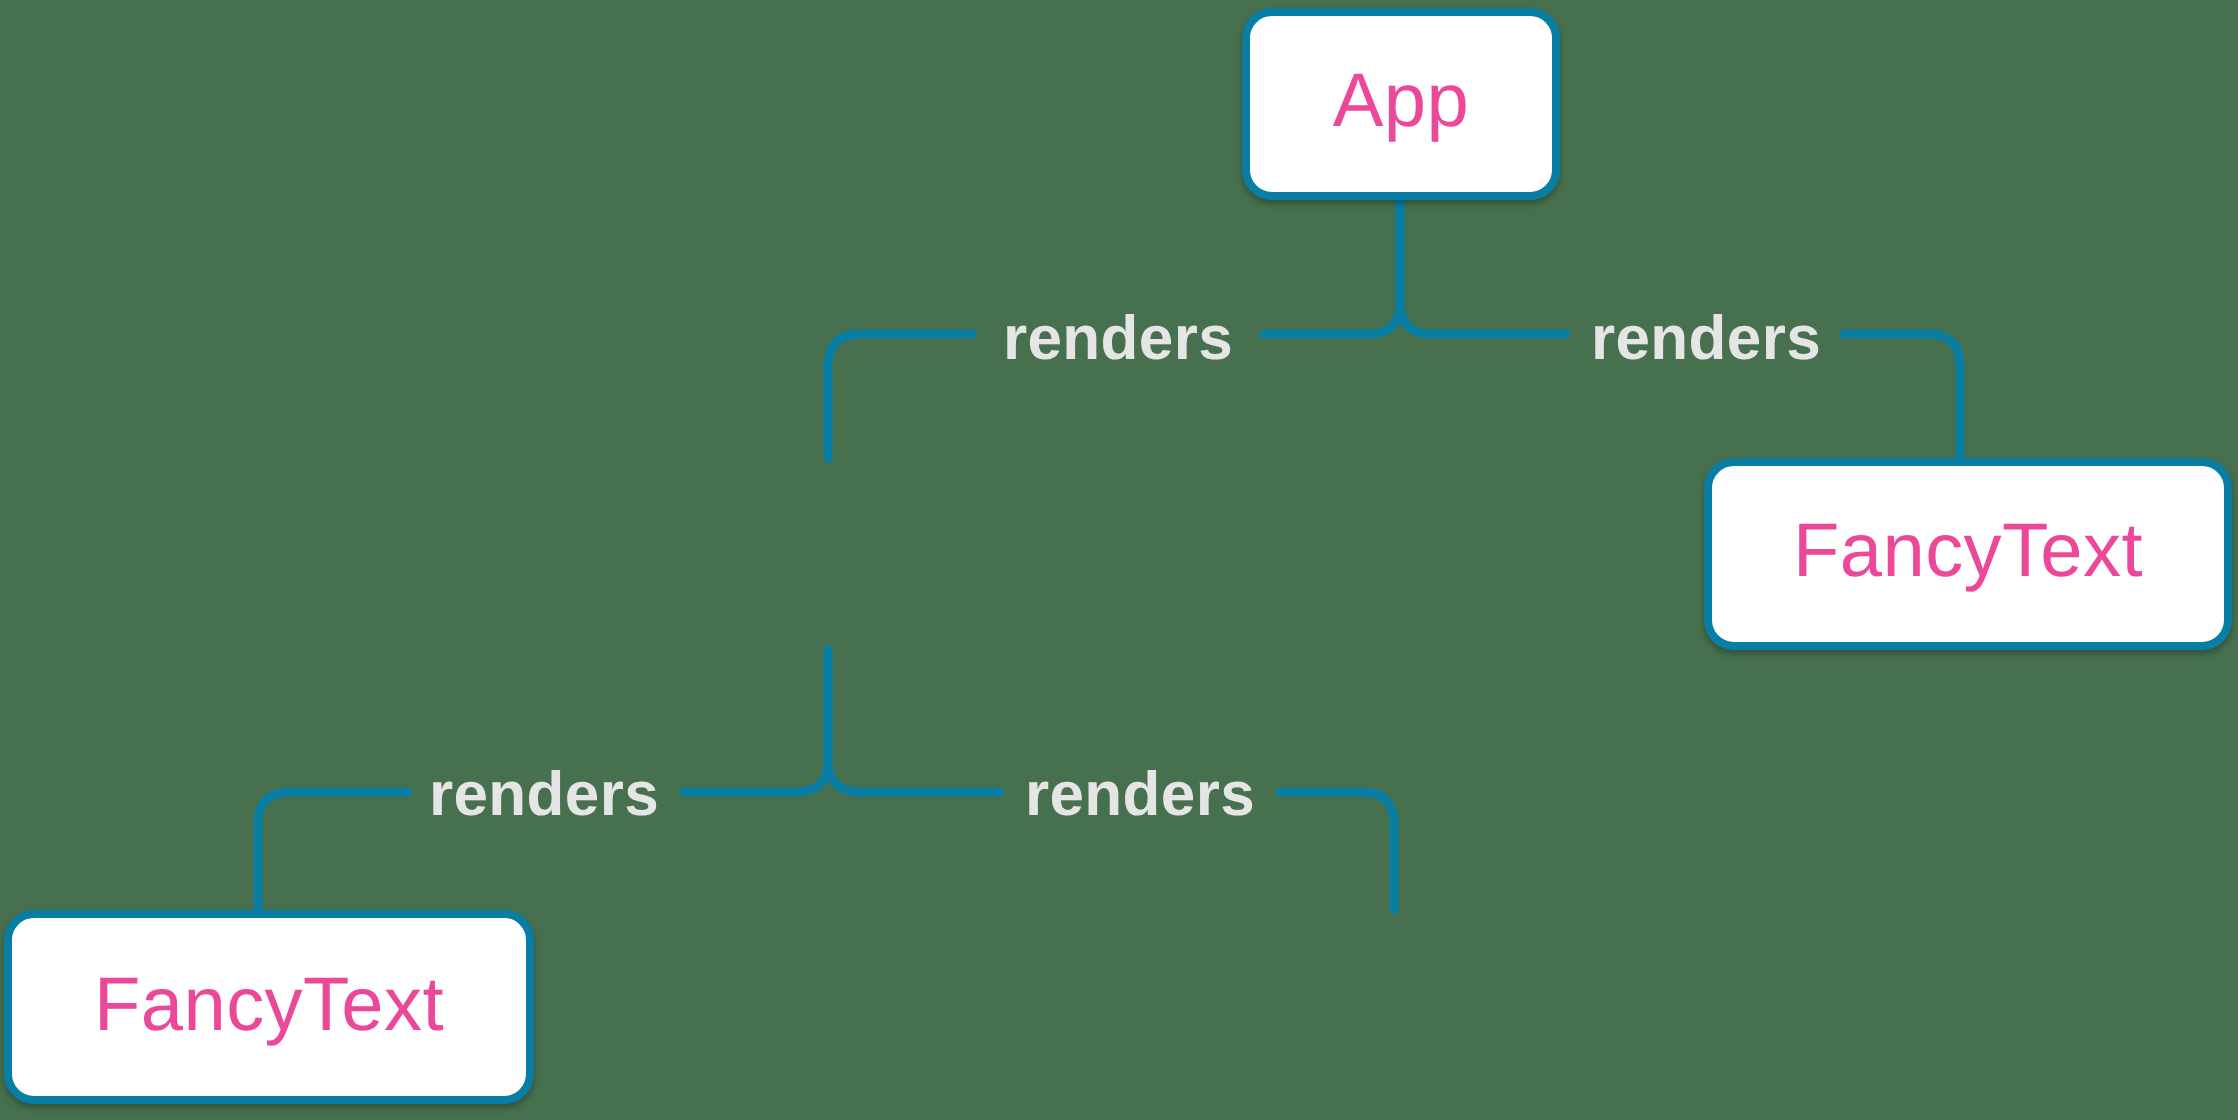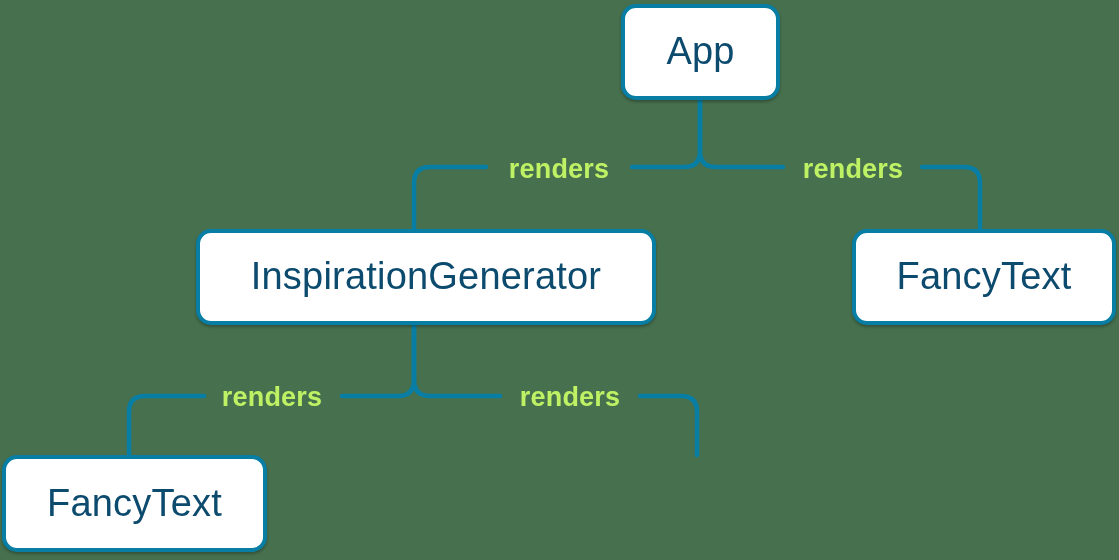--- a/index.html
+++ b/index.html
@@ -35,33 +35,33 @@
     box-sizing: border-box;
     background: #FFFFFF;
     border: 4px solid #087EA4;
     border-radius: 15px;
     display: flex;
     align-items: center;
     justify-content: center;
     box-shadow: 0 2px 3px rgba(0,0,0,0.28);
   }
   .node-label {
-    color: #0c4a6e;
+    color: #ec4899;
     font-size: 38px;
     font-weight: 500;
     letter-spacing: 0.2px;
     white-space: nowrap;
     line-height: 1;
     padding-bottom: 2px;
   }
   .edge-label {
     position: absolute;
     transform: translate(-50%, -50%);
-    color: #bef264;
-    font-size: 27px;
+    color: #e5e5e5;
+    font-size: 31px;
     font-weight: 600;
     letter-spacing: 0.2px;
     white-space: nowrap;
     line-height: 1;
     text-align: center;
   }
 </style>
 </head>
 <body>
 
@@ -71,23 +71,20 @@
     <path class="edge-path" d="M700 100 L700 151 Q700 167 684 167 L632 167 M486 167 L430 167 Q414 167 414 183 L414 229"></path>
     <path class="edge-path" d="M700 100 L700 151 Q700 167 716 167 L783 167 M922 167 L964 167 Q980 167 980 183 L980 229"></path>
     <path class="edge-path" d="M414 325 L414 380 Q414 396 398 396 L342 396 M204 396 L145 396 Q129 396 129 412 L129 455"></path>
     <path class="edge-path" d="M414 325 L414 380 Q414 396 430 396 L500 396 M640 396 L681 396 Q697 396 697 412 L697 455"></path>
   </svg>
 
   <div class="node" style="left:621px; top:4px; width:159px; height:96px;">
     <span class="node-label">App</span>
   </div>
 
-  <div class="node" style="left:196px; top:229px; width:460px; height:96px;">
-    <span class="node-label">InspirationGenerator</span>
-  </div>
 
   <div class="node" style="left:852px; top:229px; width:264px; height:96px;">
     <span class="node-label">FancyText</span>
   </div>
 
   <div class="node" style="left:2px; top:455px; width:265px; height:97px;">
     <span class="node-label">FancyText</span>
   </div>
 
 

